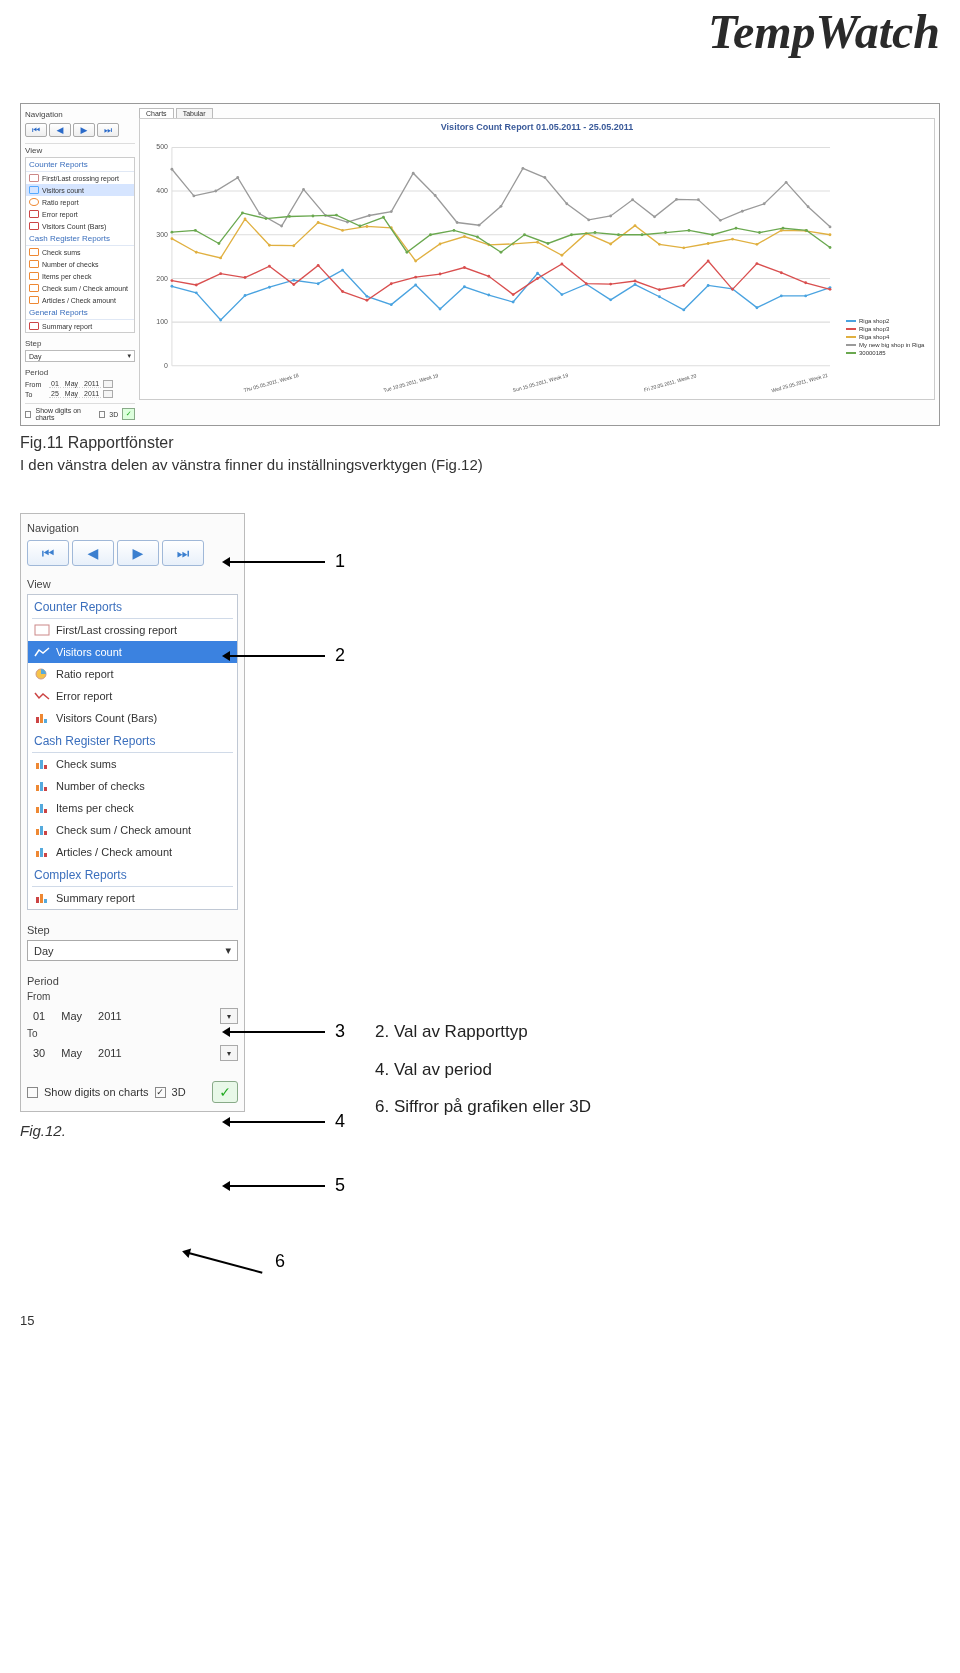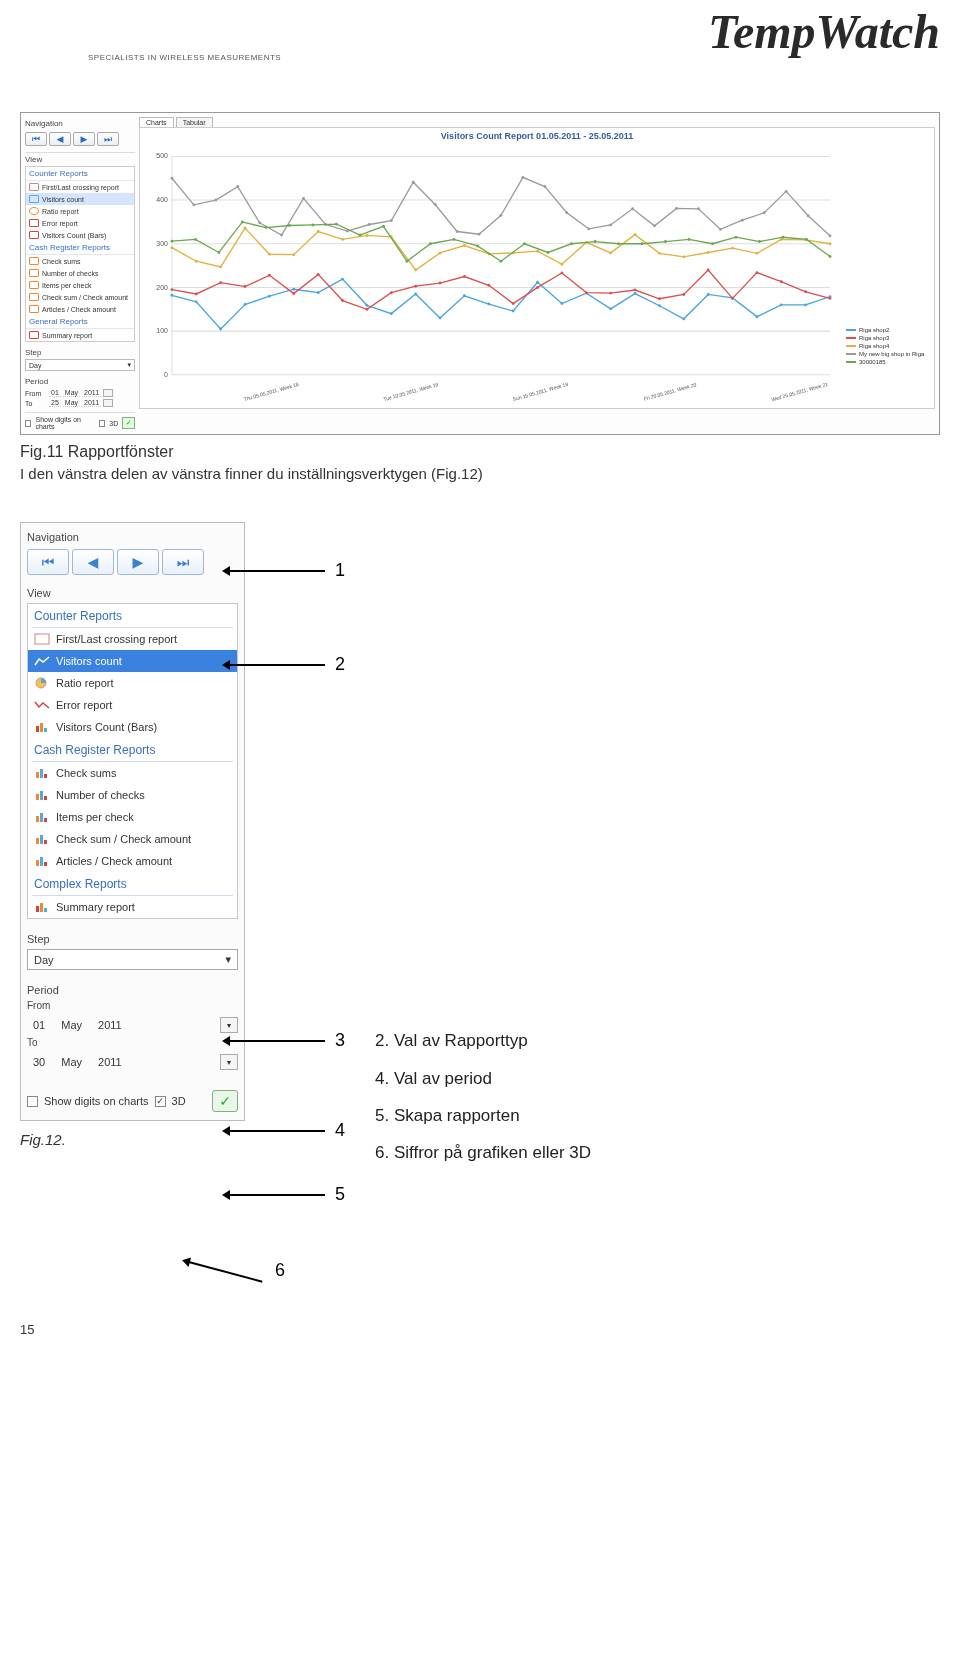--- a/index.html
+++ b/index.html
@@ -86,21 +86,20 @@
   
   .legend-list { position: absolute; left: 130px; top: 500px; font-size: 17px; line-height: 2.2; color: #222; }
   
   .page-num { font-size: 13px; margin: 30px 0 23px 20px; }
 </style>
 </head>
 <body>
 
 <div class="header">
   <div class="logo-text">TempWatch</div>
-  <div class="logo-sub">SPECIALISTS IN WIRELESS MEASUREMENTS</div>
 </div>
 
 <div class="fig1-container">
   <div class="fig1-inner">
 
     <div class="fig1-sidebar">
       <div class="panel-label">Navigation</div>
       <div class="nav-row">
         <div class="nav-btn">⏮</div>
         <div class="nav-btn">◀</div>
@@ -559,19 +558,18 @@
 
     <div class="arrow" style="top:672px; left:-20px; width:100px;"></div>
     <div class="anno-num" style="top:662px; left:90px;">5</div>
 
     <div class="arrow" style="top:738px; left:-60px; width:80px; transform:rotate(15deg); transform-origin:left center;"></div>
     <div class="anno-num" style="top:738px; left:30px;">6</div>
 
     <div class="legend-list">
       <div>2. Val av Rapporttyp</div>
       <div>4. Val av period</div>
-      <div>5. Skapa rapporten</div>
       <div>6. Siffror på grafiken eller 3D</div>
     </div>
   </div>
 </div>
 
 <div class="page-num">15</div>
 
 </body></html>

